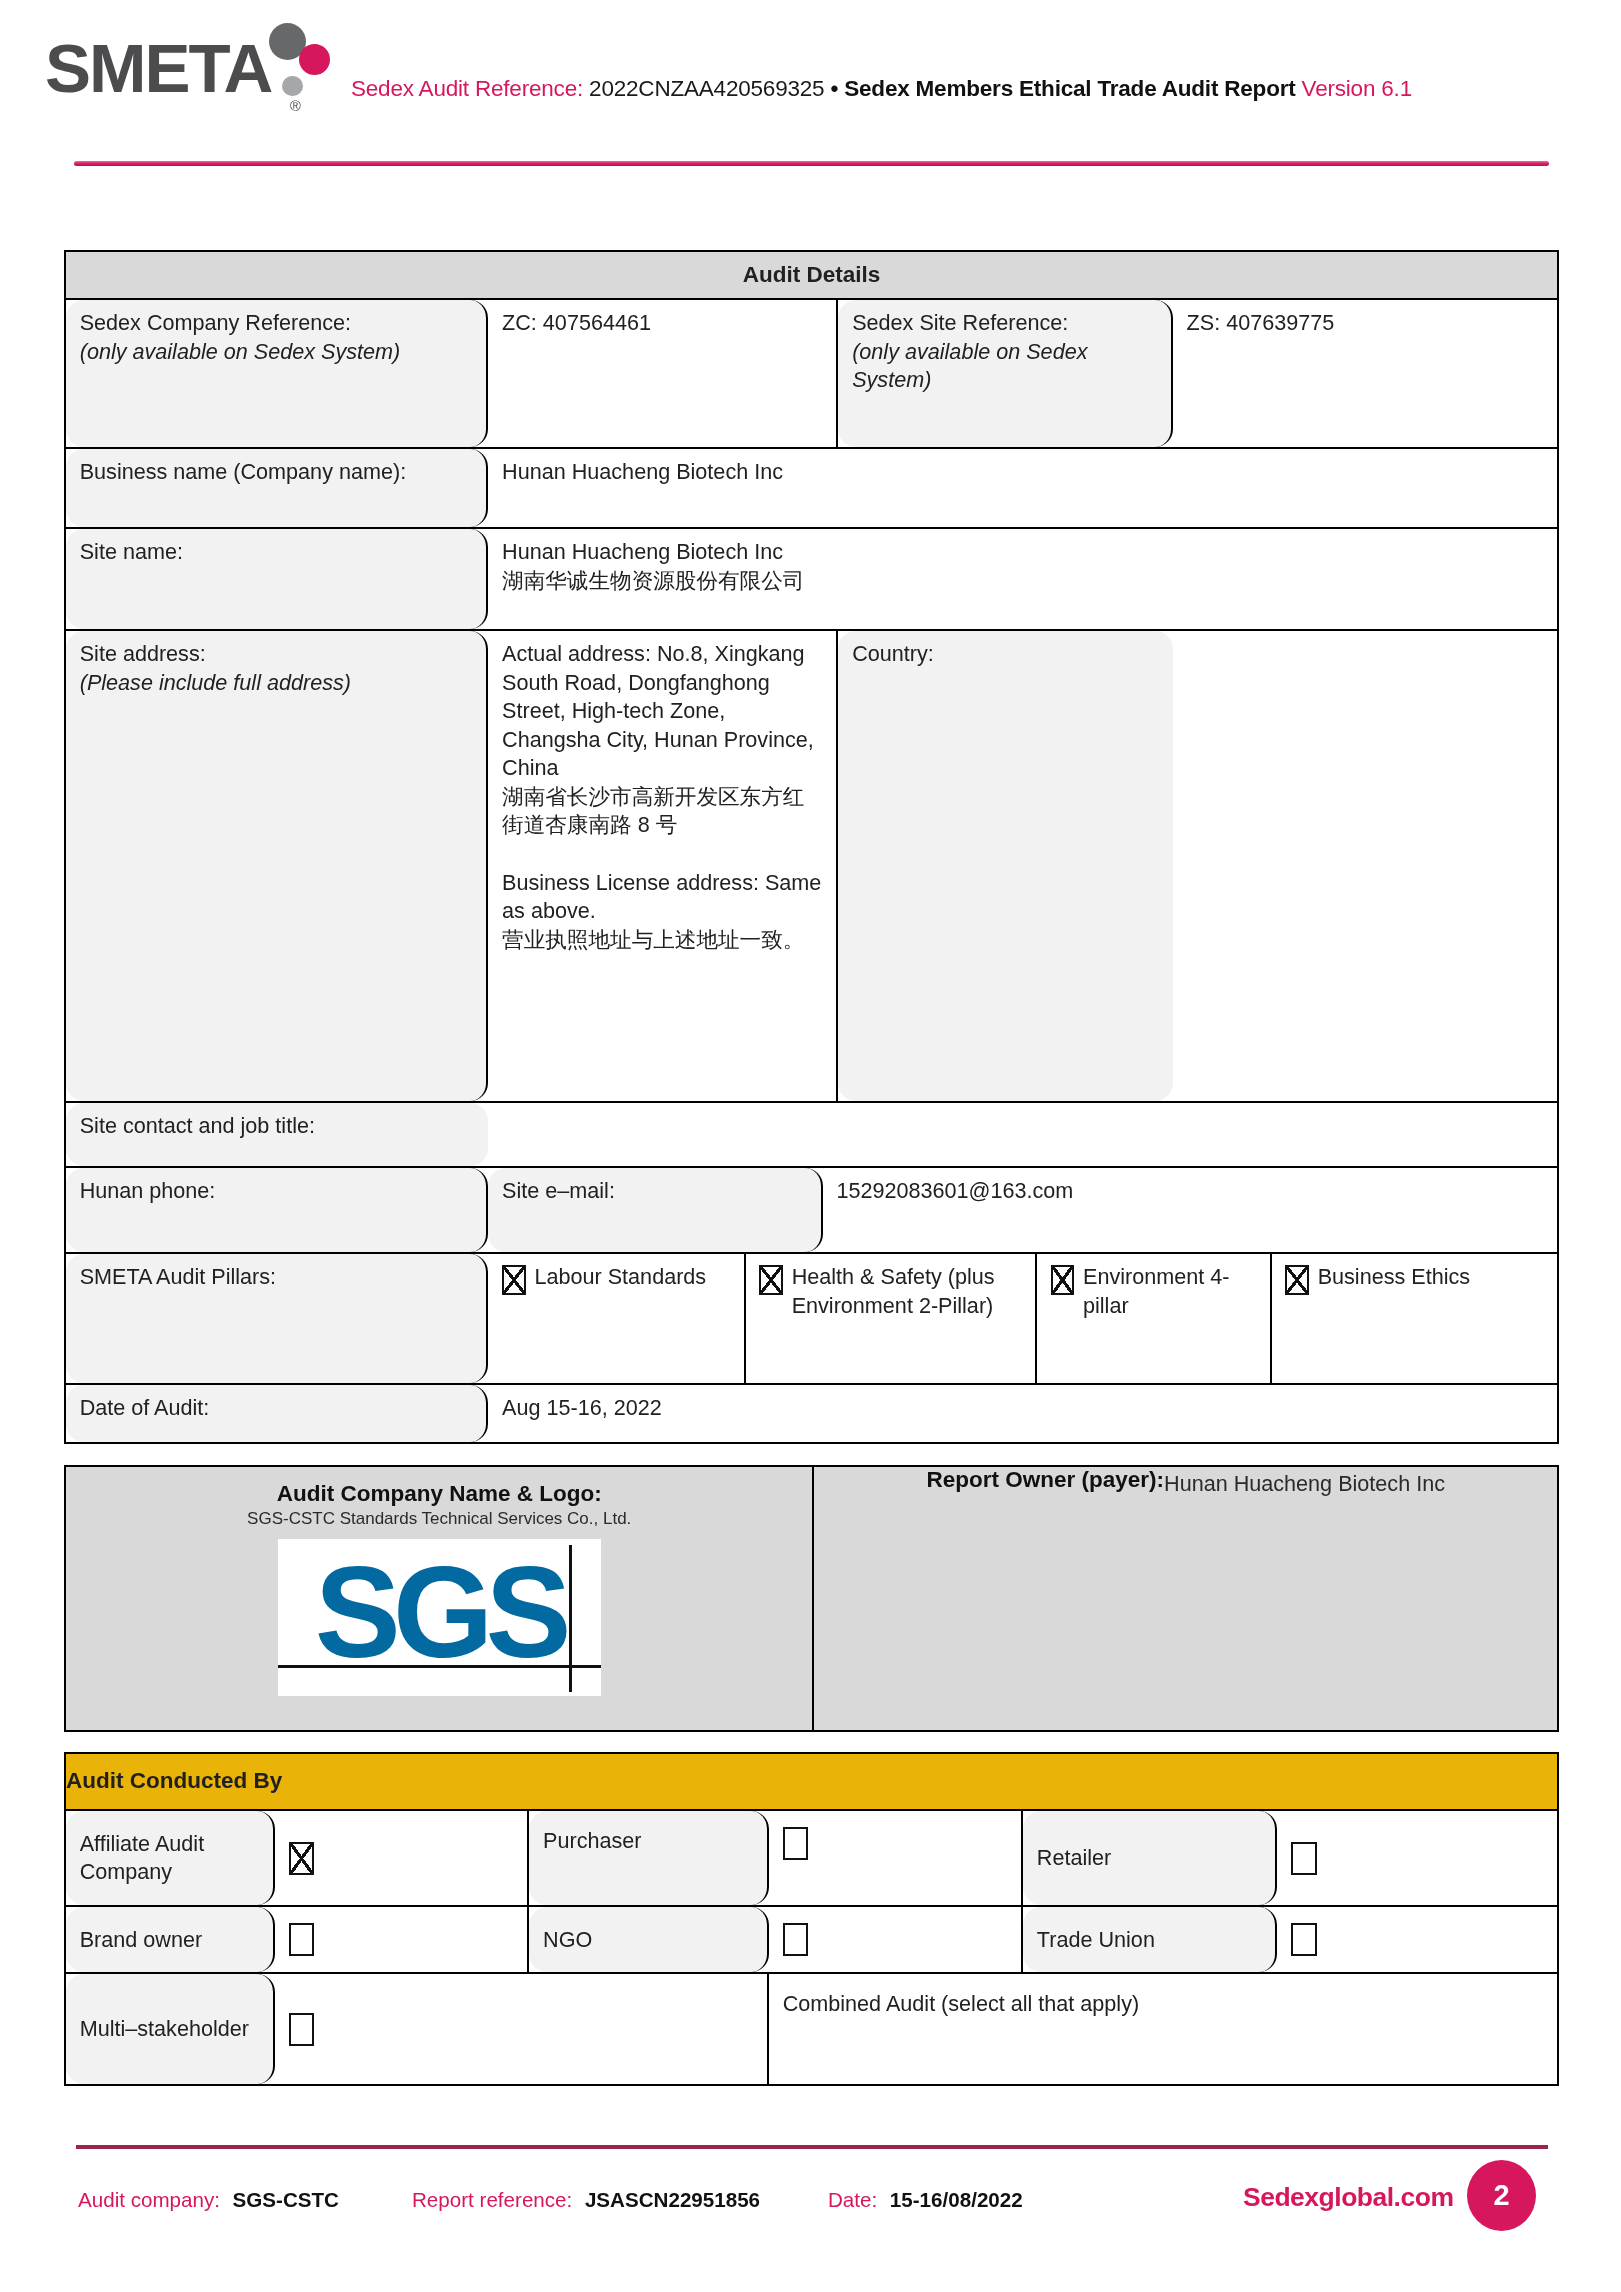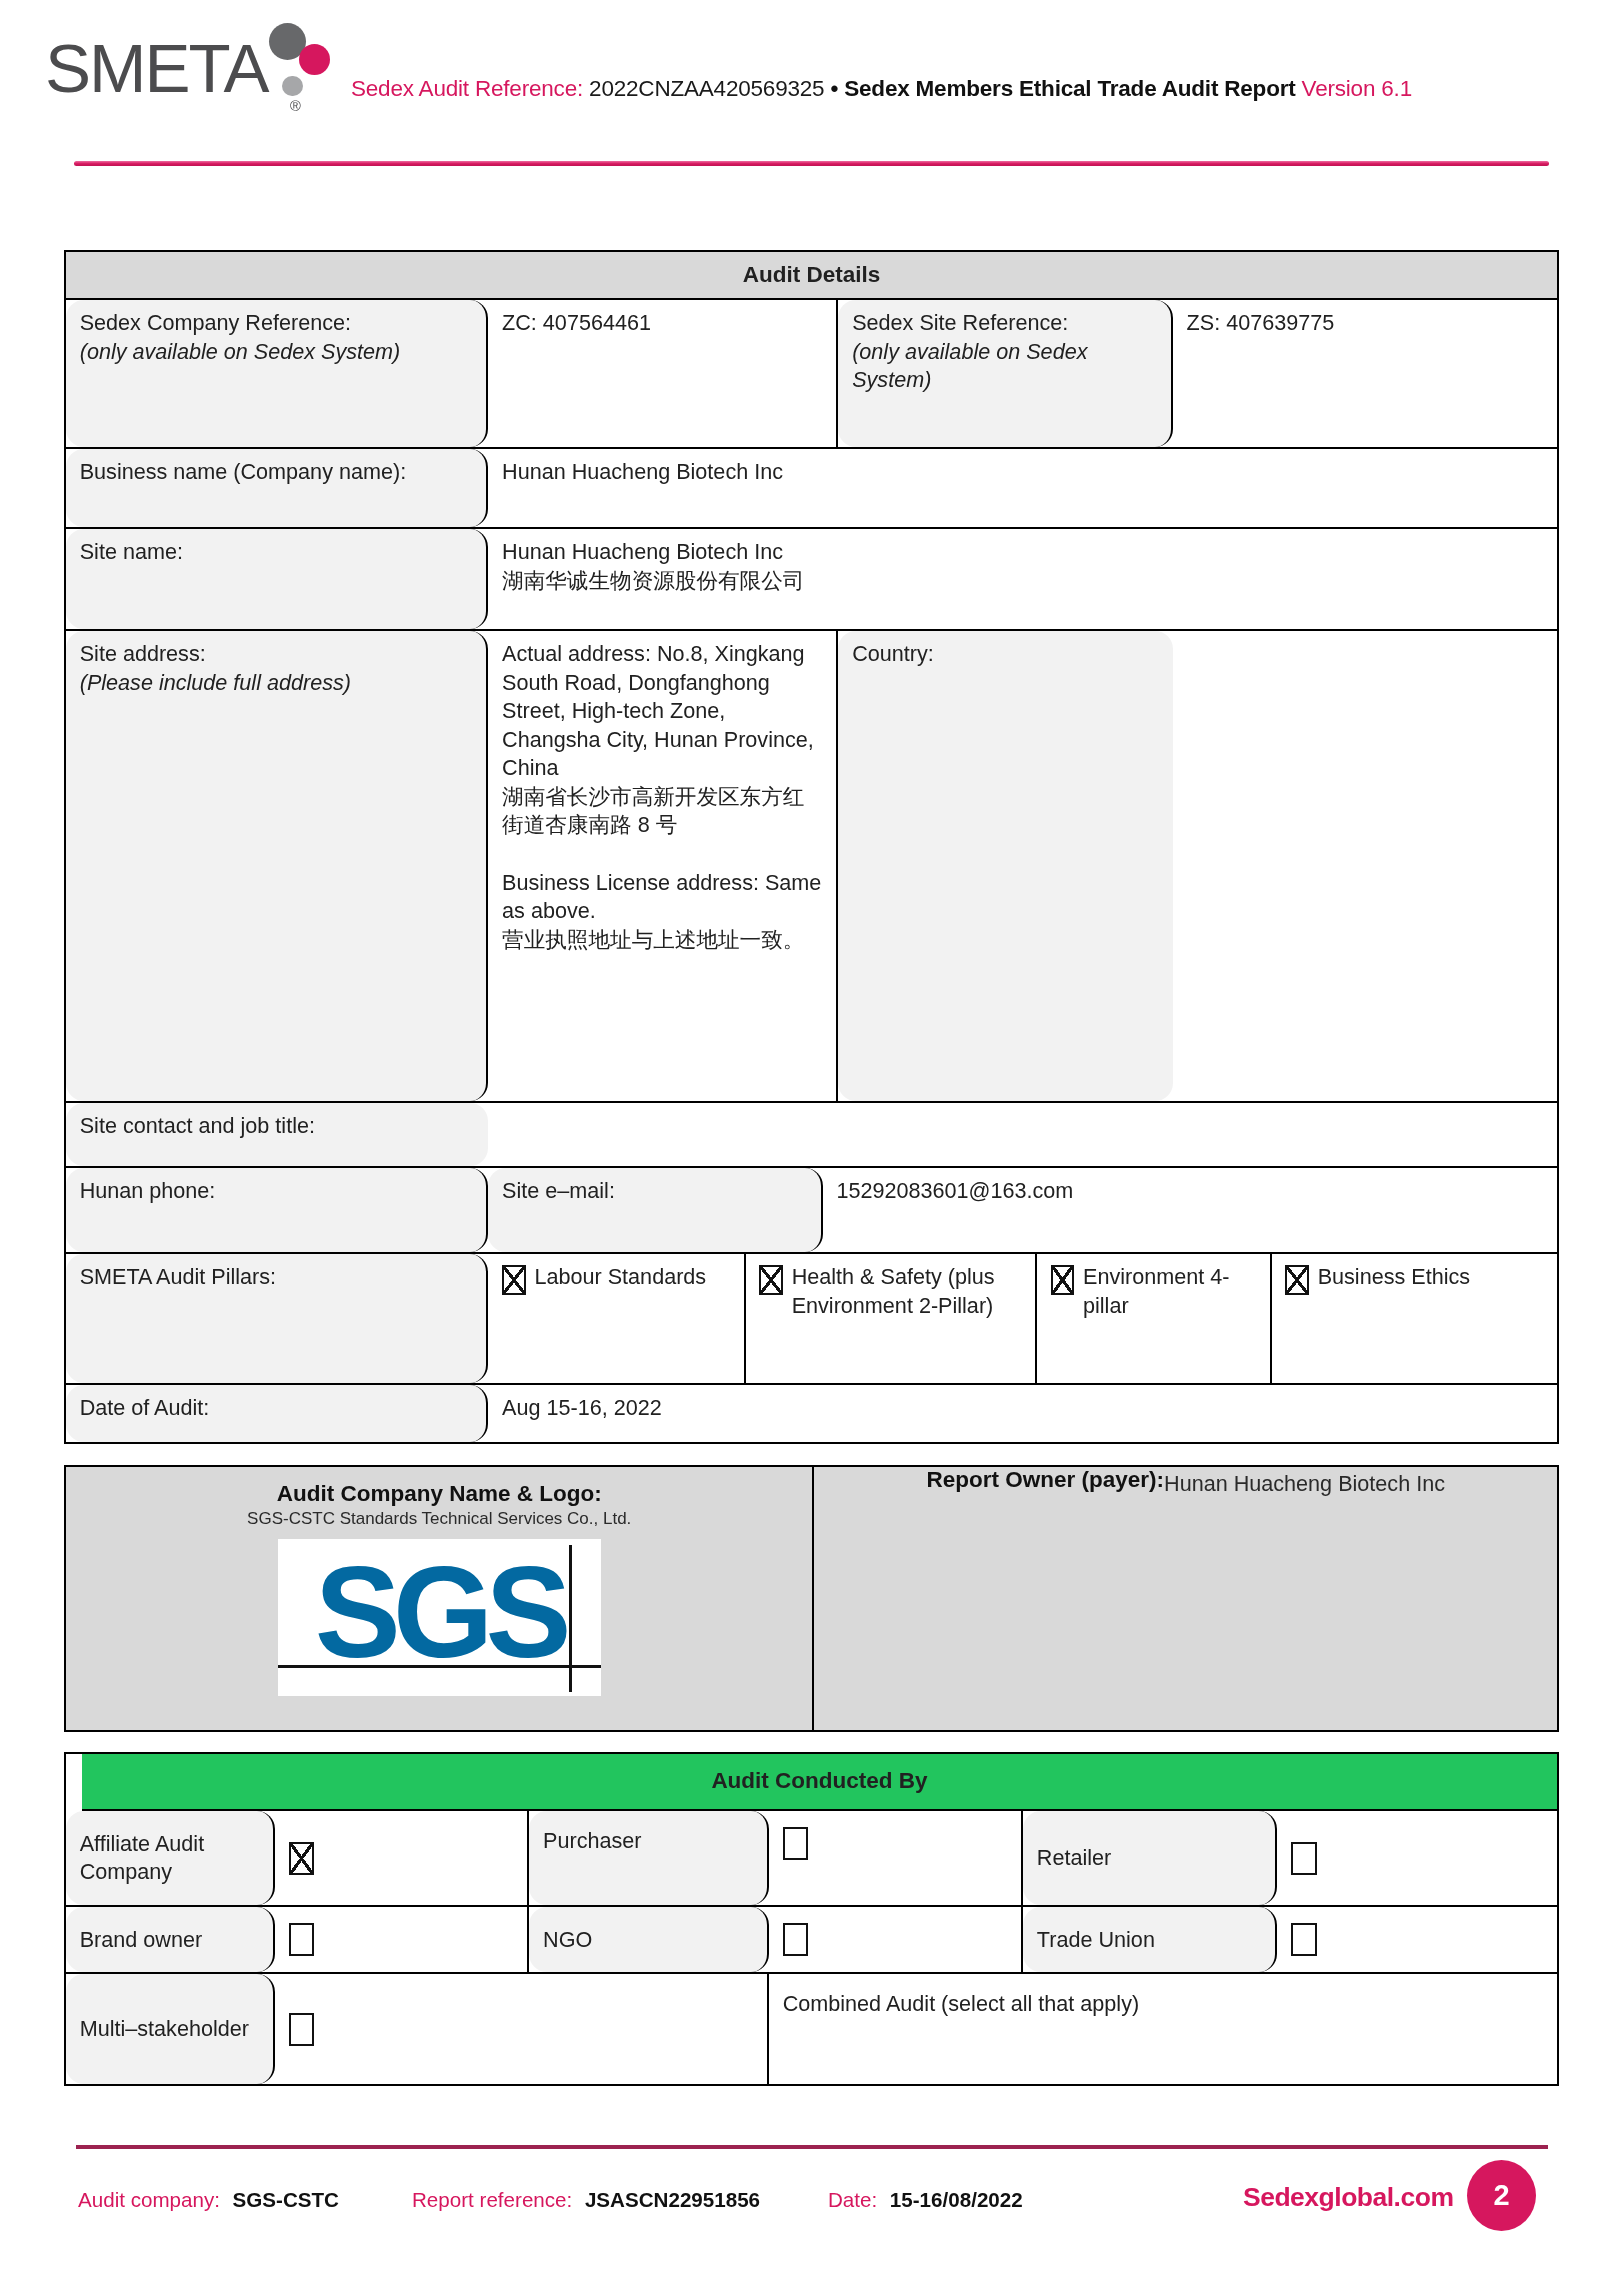--- a/index.html
+++ b/index.html
@@ -2,21 +2,21 @@
 <html><head>
 <meta charset="utf-8">
 <style>
   html,body{margin:0;padding:0;background:#fff;}
   .page{
     position:relative;width:1621px;height:2293px;background:#ffffff;overflow:hidden;
     font-family:"Liberation Sans","DejaVu Sans",sans-serif;color:#212121;
   }
   
   .smeta{position:absolute;left:45px;top:19.6px;width:333px;height:103px;}
-  .smeta-text{font-size:69px;font-weight:normal;color:#4c4c4e;letter-spacing:-2px;line-height:98px;}
+  .smeta-text{font-size:69px;font-weight:bold;color:#4c4c4e;letter-spacing:-2px;line-height:98px;}
   .smeta-reg{position:absolute;left:245px;top:78px;font-size:14.7px;color:#4c4c4e;}
   .dot{position:absolute;border-radius:50%;}
   .dot-dark{left:224px;top:3.9px;width:37px;height:37px;background:#67686a;}
   .dot-pink{left:254px;top:24.5px;width:31px;height:31px;background:#d6175e;}
   .dot-gray{left:237px;top:56px;width:20.6px;height:20.6px;background:#a6a7a9;}
   .header-ref{position:absolute;left:351px;top:76px;font-size:22.5px;white-space:nowrap;letter-spacing:-0.2px;}
   .pink{color:#d6175e;}
   .ref-val{color:#1a1a1a;}
   .ref-title{color:#111;font-weight:bold;}
   .top-rule{position:absolute;left:74px;top:161px;width:1475px;height:4.9px;border-radius:2.9px;
@@ -66,21 +66,21 @@
   .company-title{font-weight:bold;font-size:22.5px;color:#111;}
   .company-name{font-size:17px;margin-top:2px;color:#2a2a2a;}
   .owner-title{font-weight:bold;font-size:22.5px;color:#111;}
   .owner-name{font-size:21.6px;margin-top:3.9px;color:#2a2a2a;}
   .sgs-box{position:relative;width:323px;height:157px;background:#ffffff;margin:9.8px auto 0;}
   .sgs-text{font-size:129px;font-weight:bold;letter-spacing:-7.8px;line-height:147px;color:#0369a1;}
   .sgs-h{position:absolute;left:0;right:0;bottom:27.4px;height:2.9px;background:#111;}
   .sgs-v{position:absolute;right:29px;top:5.9px;bottom:3.9px;width:2.9px;background:#111;}
   
   .cond-tbl{margin-top:19.6px;border:2.9px solid #000;}
-  .cond-head{background:#22c55e;text-align:center;font-weight:bold;font-size:22.5px;padding:14.7px 0;border-bottom:2.9px solid #000;margin-left:16px;}
+  .cond-head{background:#eab308;text-align:left;font-weight:bold;font-size:22.5px;padding:14.7px 0;border-bottom:2.9px solid #000;}
   .cond-row{display:flex;border-bottom:2.9px solid #000;}
   .cond-row:last-child{border-bottom:none;}
   .ccell{border-right:2px solid #000;padding:9.8px 13.7px;font-size:21.6px;line-height:1.3;box-sizing:border-box;display:flex;align-items:center;}
   .ccell:last-child{border-right:none;}
   .cw1{width:14.03%;flex:none;}
   .cw2{width:17.05%;flex:none;}
   .cw3{width:16.07%;flex:none;}
   .cw4{width:17.05%;flex:none;}
   .cw5{width:17.05%;flex:none;}
   .cw6{flex:1;}

